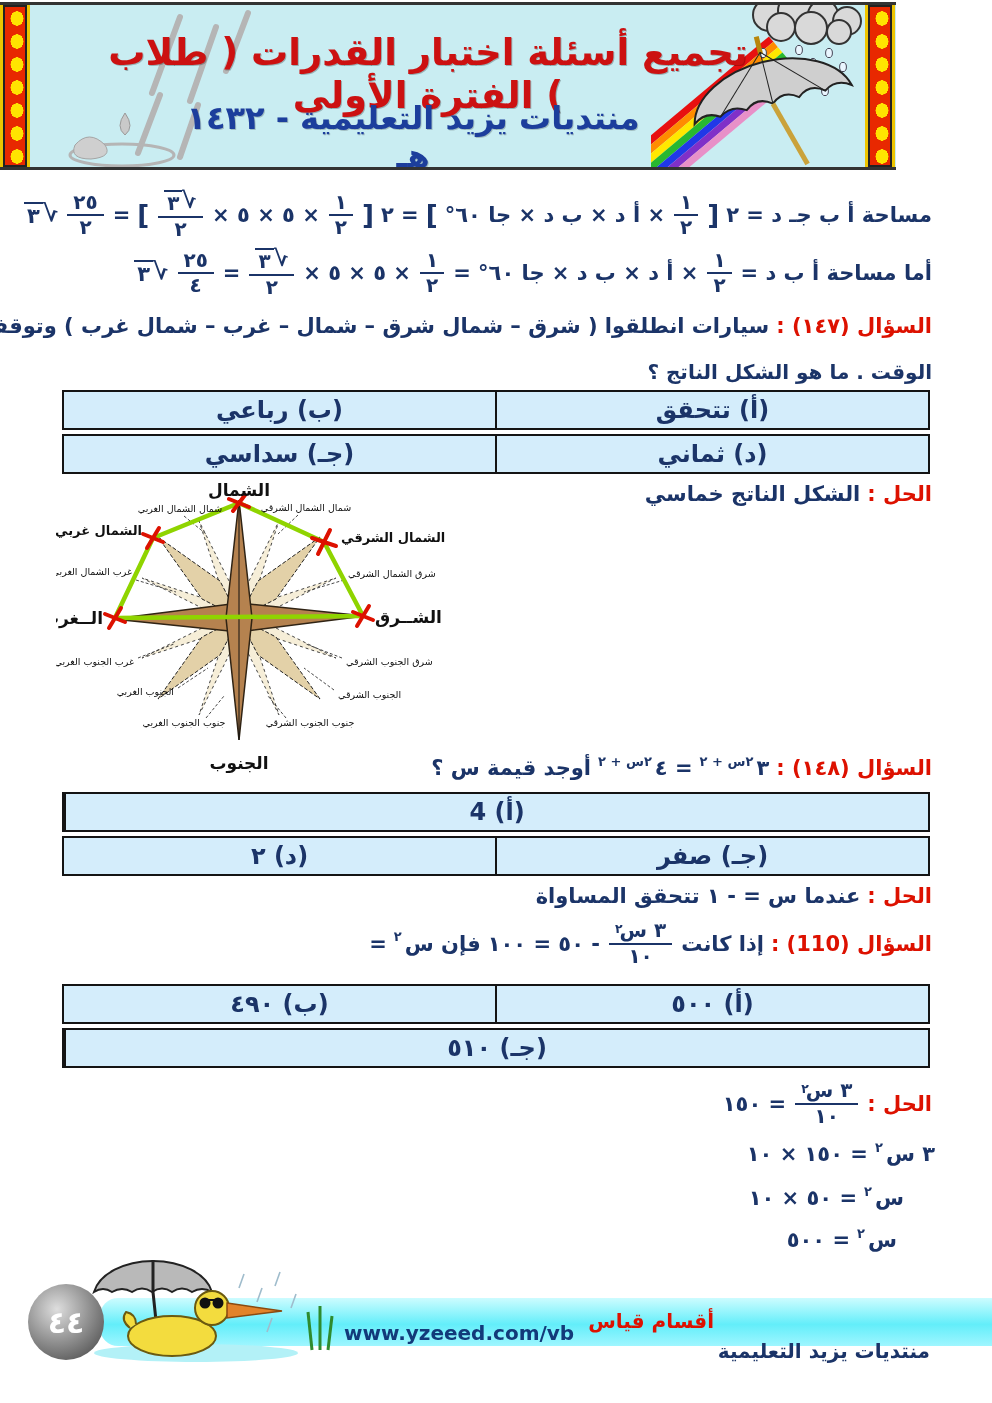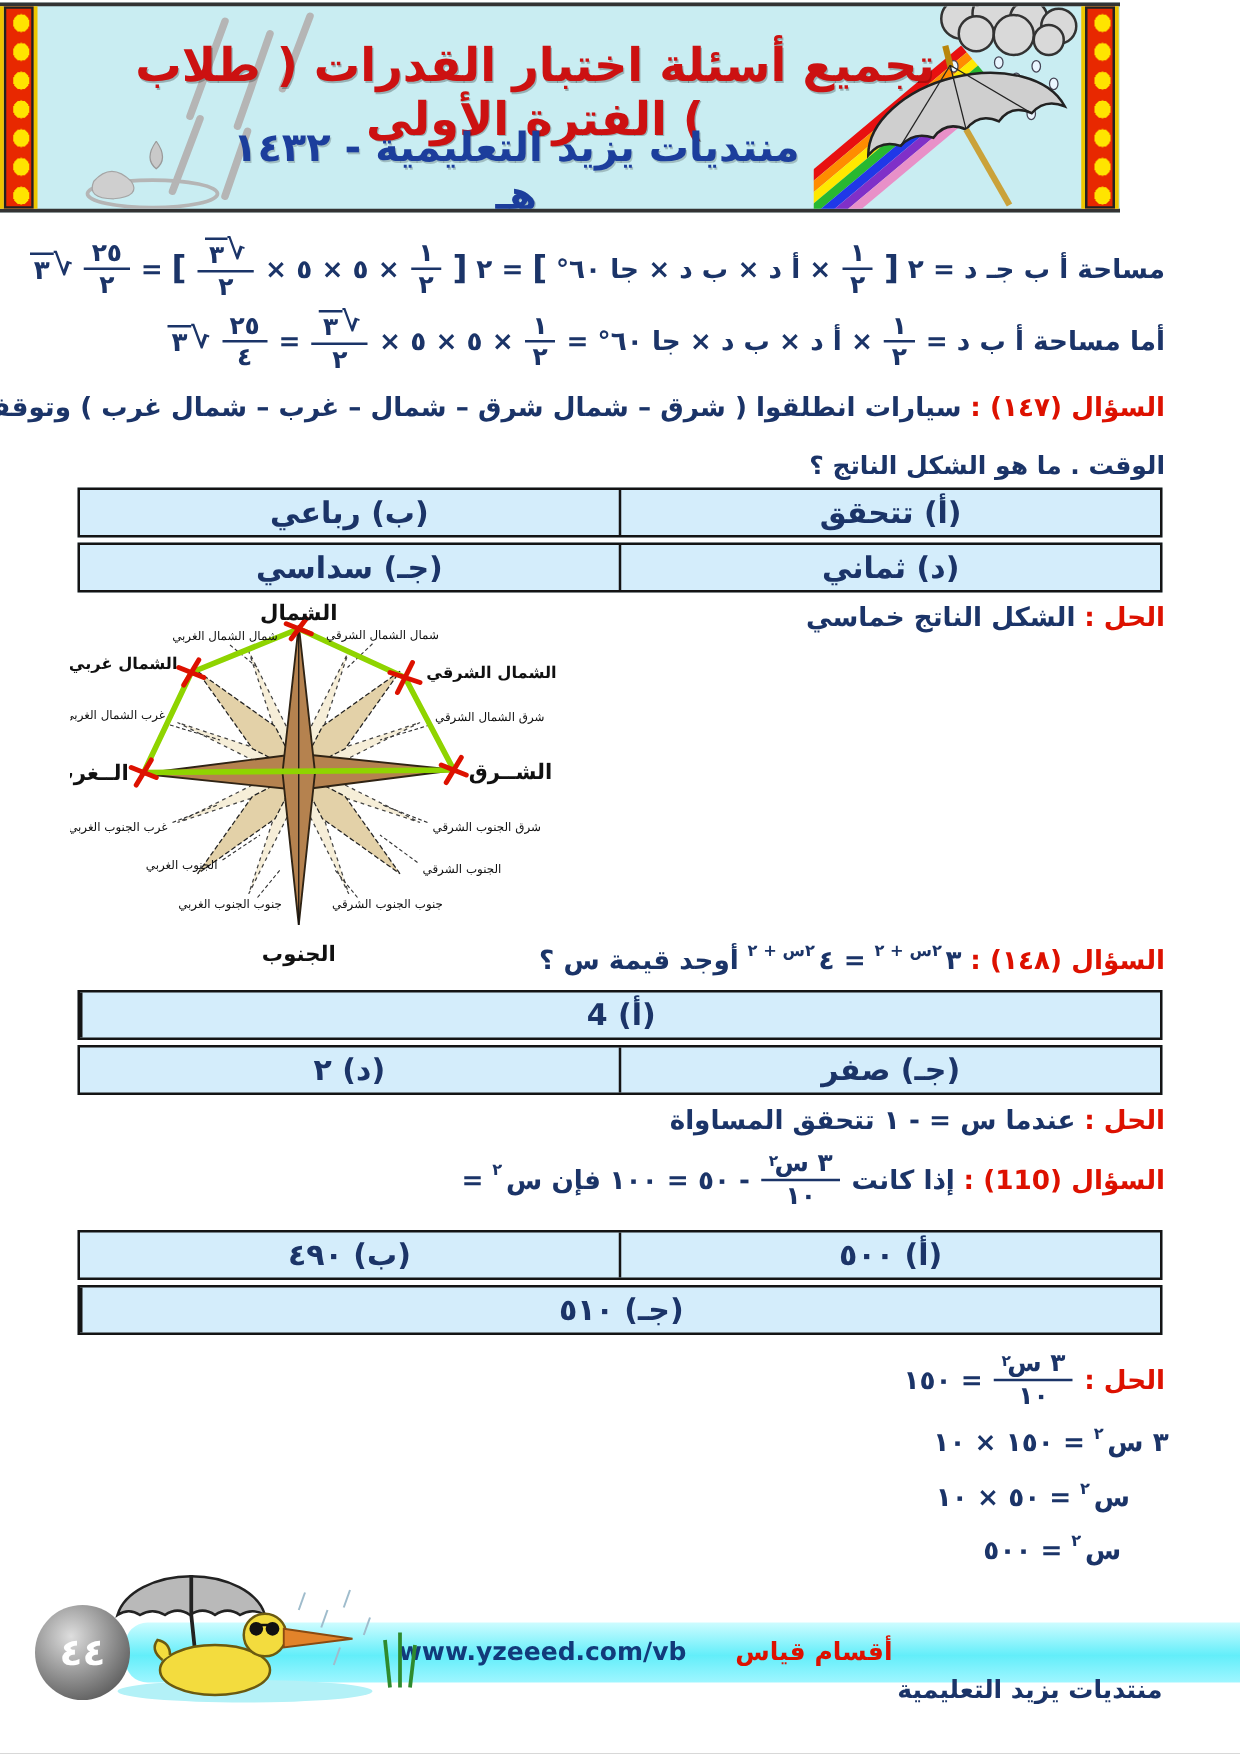--- a/index.html
+++ b/index.html
@@ -54,21 +54,21 @@
   .compass .big{font-size:17px;font-weight:bold;}
   .compass .mid{font-size:13px;font-weight:bold;}
   .compass .small{font-size:9.5px;}
 
   
   .footer-bar{position:absolute;left:100px;right:0;top:1298px;height:48px;border-radius:18px 0 0 18px;
     background:linear-gradient(180deg,#cdfcff 0%,var(--cyanbar) 55%,#9ff6ff 100%);}
   .fitem{position:absolute;top:11px;font-weight:bold;font-size:20px;white-space:nowrap;}
   .f-forum{right:62px;color:var(--navy);direction:rtl;margin-top:30px;}
   .f-section{right:278px;color:var(--red);direction:rtl;}
-  .f-site{left:219px;color:#123a7a;direction:ltr;}
+  .f-site{left:244px;color:#123a7a;direction:ltr;margin-top:12px;}
   .page-circle{position:absolute;left:28px;top:1284px;width:76px;height:76px;border-radius:50%;
     background:radial-gradient(circle at 38% 33%,#dedede,#909090 48%,#3d3d3d 100%);
     display:flex;align-items:center;justify-content:center;color:#fff;font-size:30px;font-weight:bold;}
   .duck{position:absolute;left:84px;top:1248px;}
 </style>
 </head>
 <body>
 
 <div class="page">
 

